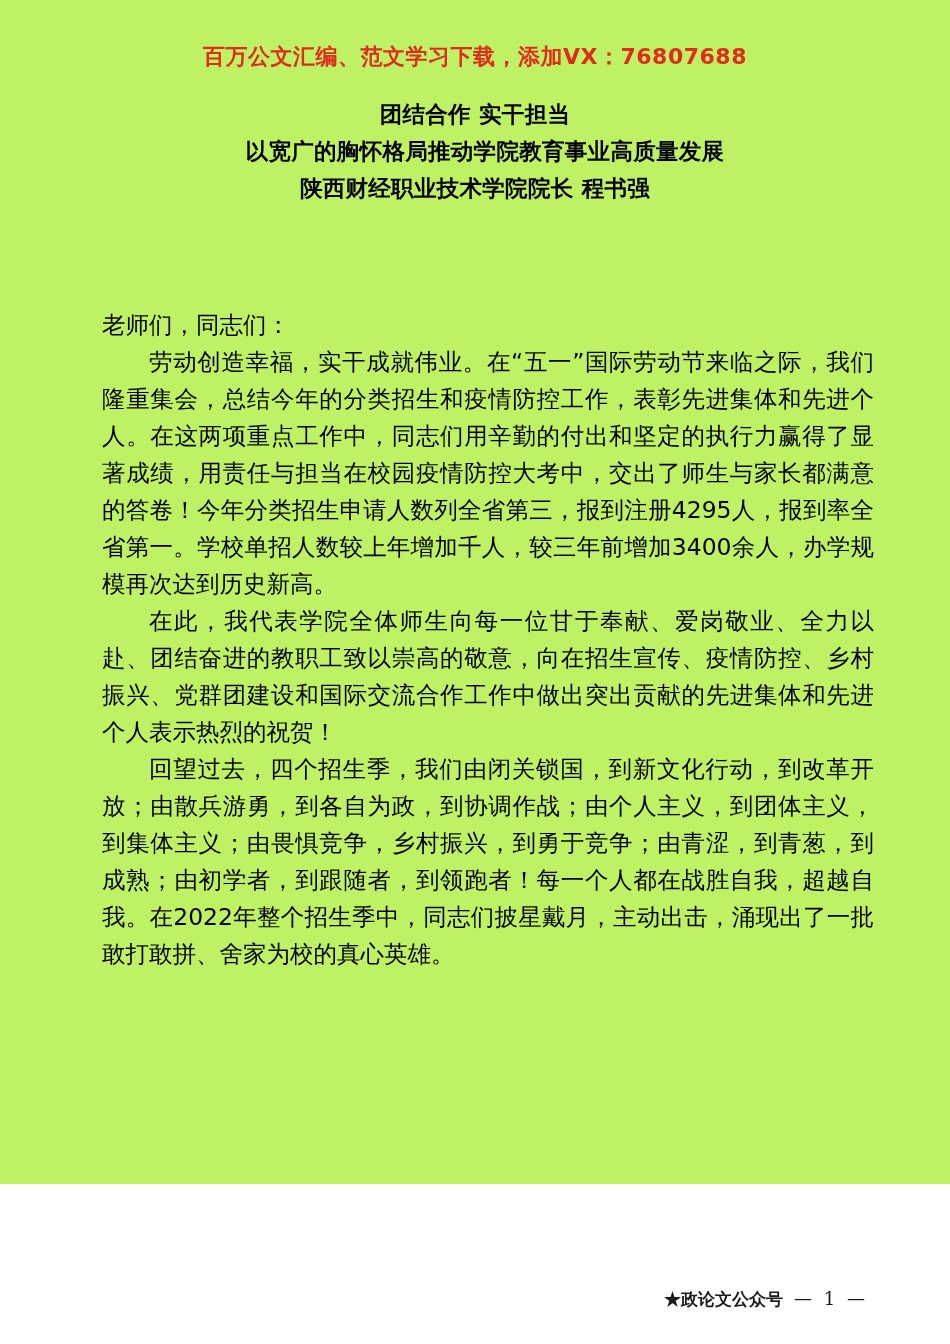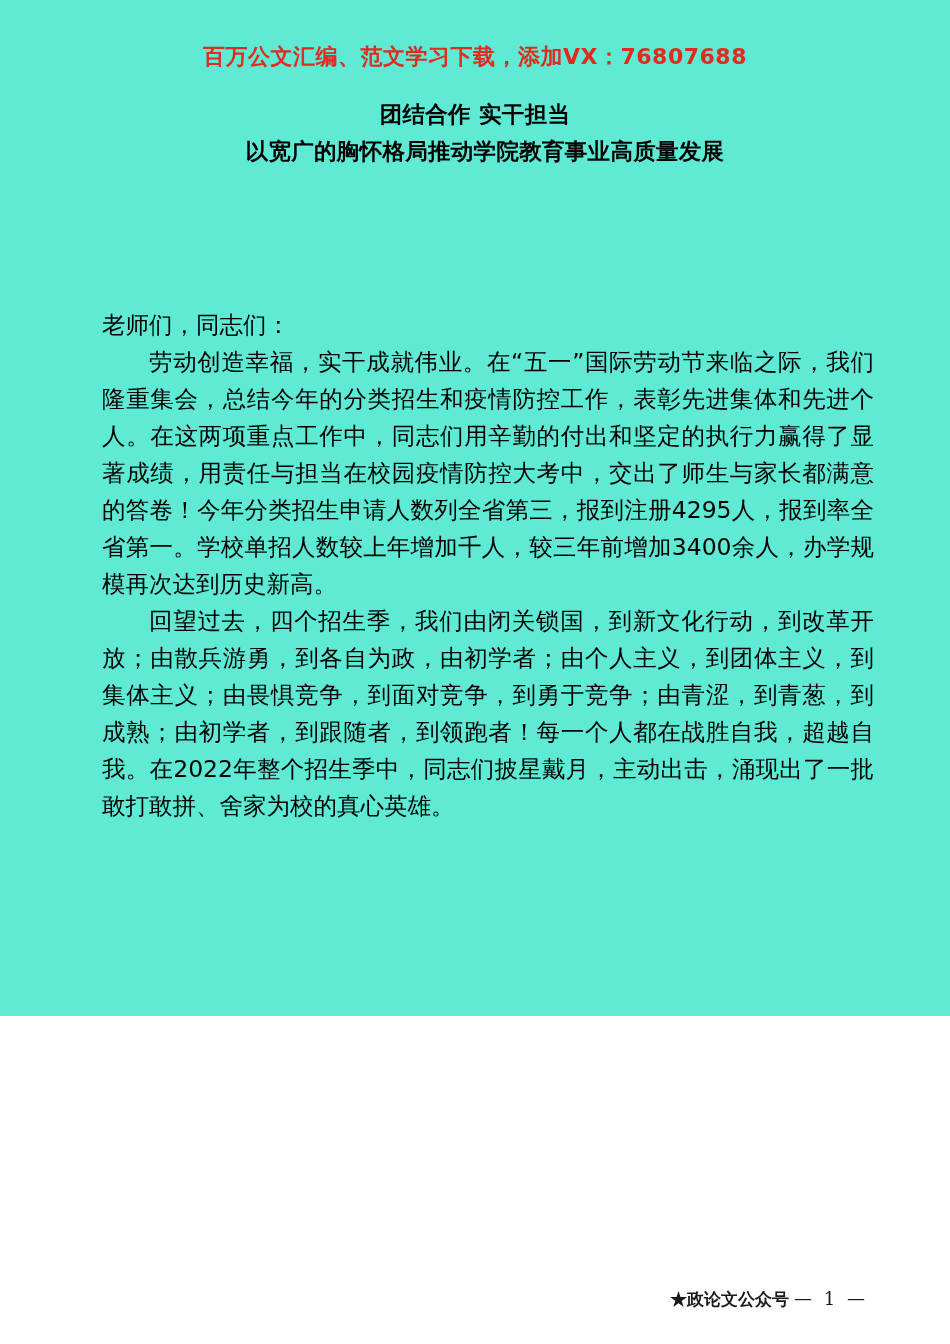--- a/index.html
+++ b/index.html
@@ -13,22 +13,22 @@
     height: 1344px;
     position: relative;
     font-family: "DejaVu Sans", "Liberation Sans", sans-serif;
     color: #000000;
     overflow: hidden;
   }
 
   .page {
     position: relative;
     width: 950px;
-    height: 1016px;
-    background: #5eead4;
+    height: 1184px;
+    background: #bef264;
   }
 
   
   .promo-banner {
     position: absolute;
     top: 42px;
     left: 0;
     width: 950px;
     text-align: center;
     font-size: 22px;
@@ -92,21 +92,21 @@
     left: 0;
     width: 950px;
     height: 30px;
   }
   .footer-inner {
     position: absolute;
     right: 82px;
     top: 0;
     display: flex;
     align-items: baseline;
-    gap: 5px;
+    gap: 11px;
     white-space: nowrap;
   }
   .footer-mark {
     font-family: "DejaVu Serif", "Liberation Serif", serif;
     font-size: 17px;
     font-weight: 700;
     color: #1a1a1a;
     letter-spacing: 0px;
   }
   .footer-page {
@@ -119,26 +119,28 @@
 </head>
 <body>
 
 <div class="page">
 
   <div class="promo-banner">百万公文汇编、范文学习下载，添加VX：76807688</div>
 
   <div class="title-block">
     <div class="title-line">团结合作  实干担当</div>
     <div class="title-line subtitle-wide">以宽广的胸怀格局推动学院教育事业高质量发展</div>
+    <div class="title-line author">陕西财经职业技术学院院长  程书强</div>
   </div>
 
   <div class="body-text">
     <p class="para">老师们，同志们：</p>
     <p class="para indent">劳动创造幸福，实干成就伟业。在“五一”国际劳动节来临之际，我们隆重集会，总结今年的分类招生和疫情防控工作，表彰先进集体和先进个人。在这两项重点工作中，同志们用辛勤的付出和坚定的执行力赢得了显著成绩，用责任与担当在校园疫情防控大考中，交出了师生与家长都满意的答卷！今年分类招生申请人数列全省第三，报到注册4295人，报到率全省第一。学校单招人数较上年增加千人，较三年前增加3400余人，办学规模再次达到历史新高。</p>
-    <p class="para indent">回望过去，四个招生季，我们由闭关锁国，到新文化行动，到改革开放；由散兵游勇，到各自为政，由初学者；由个人主义，到团体主义，到集体主义；由畏惧竞争，到面对竞争，到勇于竞争；由青涩，到青葱，到成熟；由初学者，到跟随者，到领跑者！每一个人都在战胜自我，超越自我。在2022年整个招生季中，同志们披星戴月，主动出击，涌现出了一批敢打敢拼、舍家为校的真心英雄。</p>
+    <p class="para indent">在此，我代表学院全体师生向每一位甘于奉献、爱岗敬业、全力以赴、团结奋进的教职工致以崇高的敬意，向在招生宣传、疫情防控、乡村振兴、党群团建设和国际交流合作工作中做出突出贡献的先进集体和先进个人表示热烈的祝贺！</p>
+    <p class="para indent">回望过去，四个招生季，我们由闭关锁国，到新文化行动，到改革开放；由散兵游勇，到各自为政，到协调作战；由个人主义，到团体主义，到集体主义；由畏惧竞争，乡村振兴，到勇于竞争；由青涩，到青葱，到成熟；由初学者，到跟随者，到领跑者！每一个人都在战胜自我，超越自我。在2022年整个招生季中，同志们披星戴月，主动出击，涌现出了一批敢打敢拼、舍家为校的真心英雄。</p>
   </div>
 
   <div class="footer">
     <div class="footer-inner">
       <span class="footer-mark">★政论文公众号</span>
       <span class="footer-page">— 1 —</span>
     </div>
   </div>
 
 </div>

